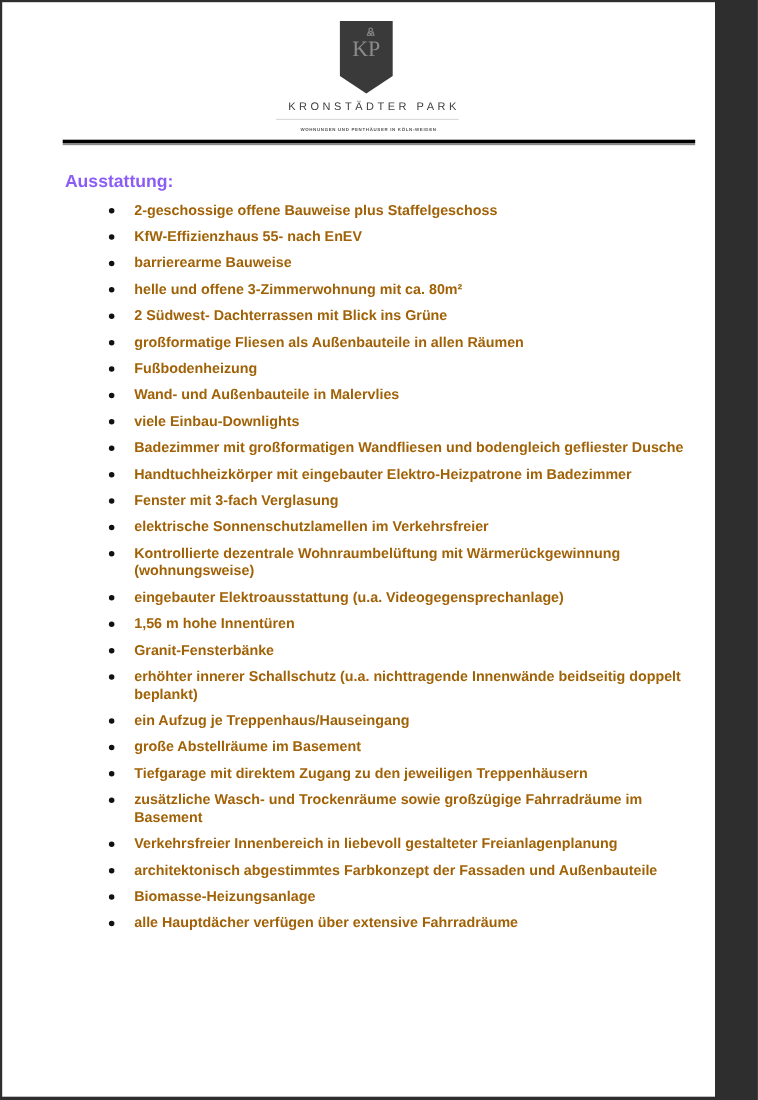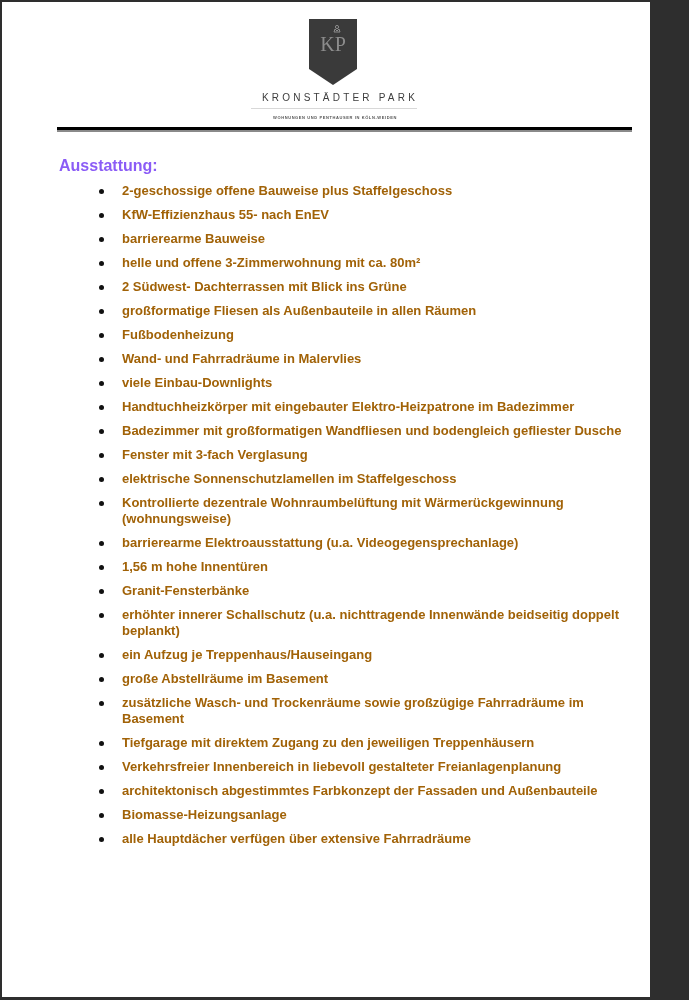--- a/index.html
+++ b/index.html
@@ -67,33 +67,33 @@
   <h1>Ausstattung:</h1>
 
   <ul class="features" id="feature-list">
       <li><span class="bullet"></span><span>2-geschossige offene Bauweise plus Staffelgeschoss</span></li>
       <li><span class="bullet"></span><span>KfW-Effizienzhaus 55- nach EnEV</span></li>
       <li><span class="bullet"></span><span>barrierearme Bauweise</span></li>
       <li><span class="bullet"></span><span>helle und offene 3-Zimmerwohnung mit ca. 80m²</span></li>
       <li><span class="bullet"></span><span>2 Südwest- Dachterrassen mit Blick ins Grüne</span></li>
       <li><span class="bullet"></span><span>großformatige Fliesen als Außenbauteile in allen Räumen</span></li>
       <li><span class="bullet"></span><span>Fußbodenheizung</span></li>
-      <li><span class="bullet"></span><span>Wand- und Fahrradräume in Malervlies</span></li>
+      <li><span class="bullet"></span><span>Wand- und Außenbauteile in Malervlies</span></li>
       <li><span class="bullet"></span><span>viele Einbau-Downlights</span></li>
+      <li><span class="bullet"></span><span>Badezimmer mit großformatigen Wandfliesen und bodengleich gefliester Dusche</span></li>
       <li><span class="bullet"></span><span>Handtuchheizkörper mit eingebauter Elektro-Heizpatrone im Badezimmer</span></li>
-      <li><span class="bullet"></span><span>Badezimmer mit großformatigen Wandfliesen und bodengleich gefliester Dusche</span></li>
       <li><span class="bullet"></span><span>Fenster mit 3-fach Verglasung</span></li>
-      <li><span class="bullet"></span><span>elektrische Sonnenschutzlamellen im Staffelgeschoss</span></li>
+      <li><span class="bullet"></span><span>elektrische Sonnenschutzlamellen im Verkehrsfreier</span></li>
       <li><span class="bullet"></span><span>Kontrollierte dezentrale Wohnraumbelüftung mit Wärmerückgewinnung (wohnungsweise)</span></li>
-      <li><span class="bullet"></span><span>barrierearme Elektroausstattung (u.a. Videogegensprechanlage)</span></li>
+      <li><span class="bullet"></span><span>eingebauter Elektroausstattung (u.a. Videogegensprechanlage)</span></li>
       <li><span class="bullet"></span><span>1,56 m hohe Innentüren</span></li>
       <li><span class="bullet"></span><span>Granit-Fensterbänke</span></li>
       <li><span class="bullet"></span><span>erhöhter innerer Schallschutz (u.a. nichttragende Innenwände beidseitig doppelt beplankt)</span></li>
       <li><span class="bullet"></span><span>ein Aufzug je Treppenhaus/Hauseingang</span></li>
       <li><span class="bullet"></span><span>große Abstellräume im Basement</span></li>
+      <li><span class="bullet"></span><span>Tiefgarage mit direktem Zugang zu den jeweiligen Treppenhäusern</span></li>
       <li><span class="bullet"></span><span>zusätzliche Wasch- und Trockenräume sowie großzügige Fahrradräume im Basement</span></li>
-      <li><span class="bullet"></span><span>Tiefgarage mit direktem Zugang zu den jeweiligen Treppenhäusern</span></li>
       <li><span class="bullet"></span><span>Verkehrsfreier Innenbereich in liebevoll gestalteter Freianlagenplanung</span></li>
       <li><span class="bullet"></span><span>architektonisch abgestimmtes Farbkonzept der Fassaden und Außenbauteile</span></li>
       <li><span class="bullet"></span><span>Biomasse-Heizungsanlage</span></li>
       <li><span class="bullet"></span><span>alle Hauptdächer verfügen über extensive Fahrradräume</span></li>
     </ul>
 </div>
 
 </body></html>

